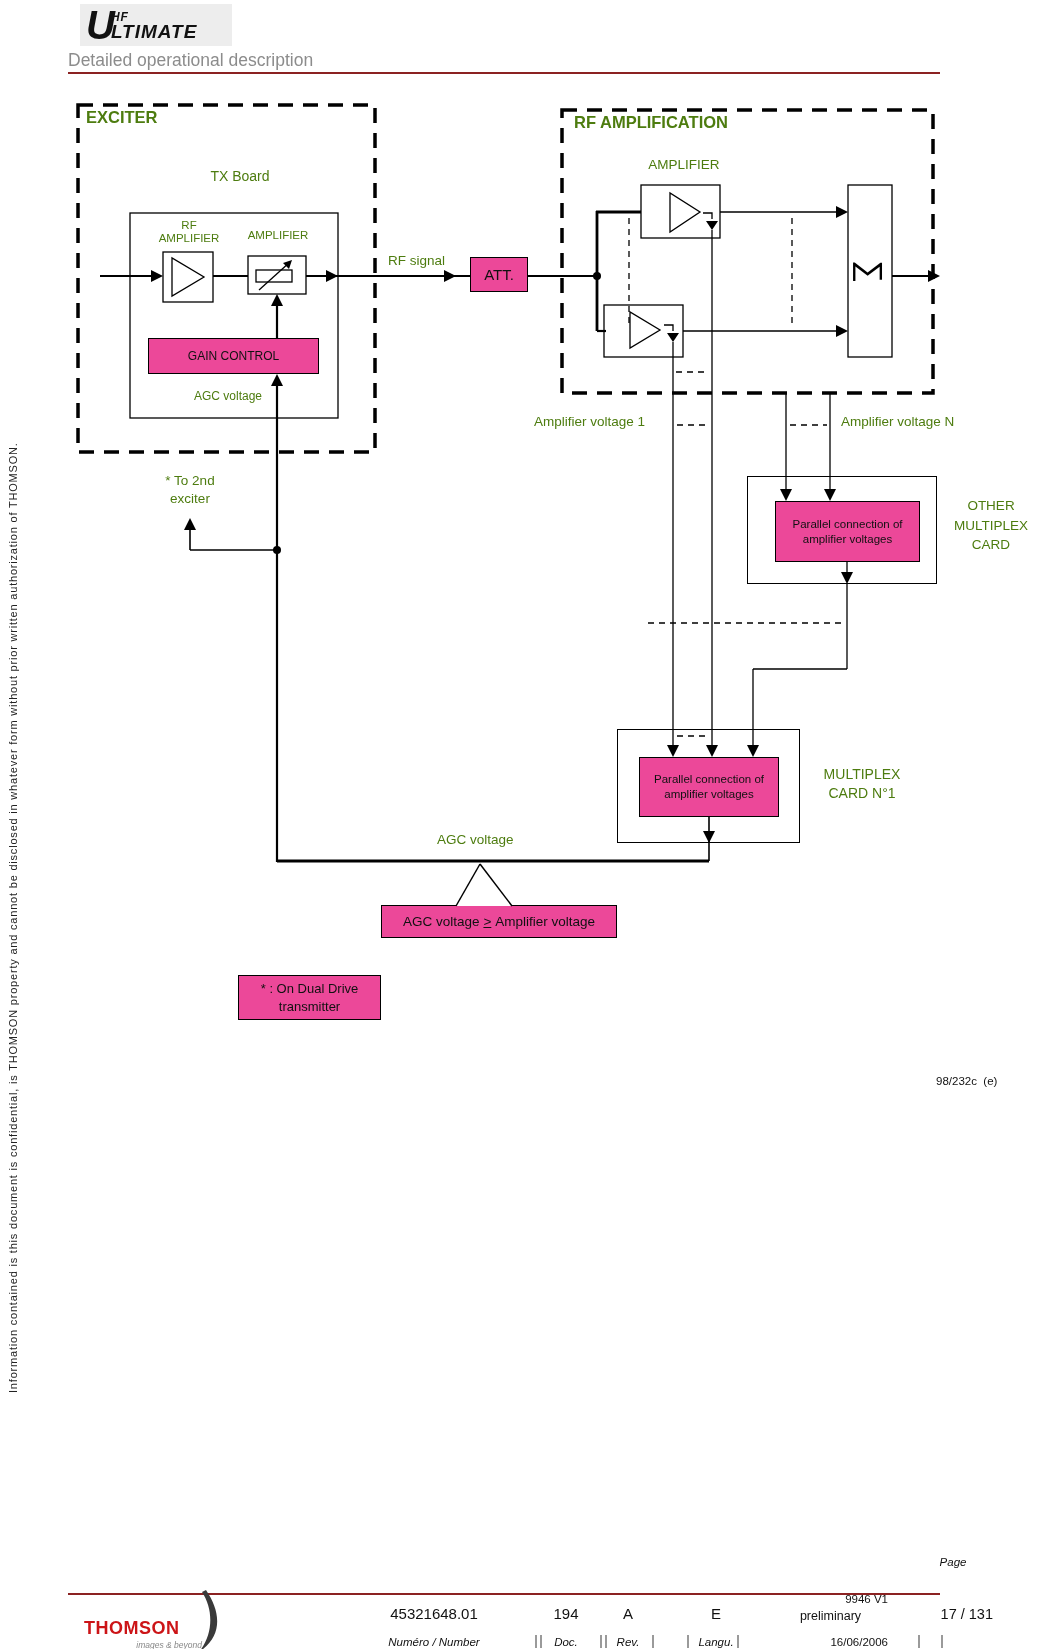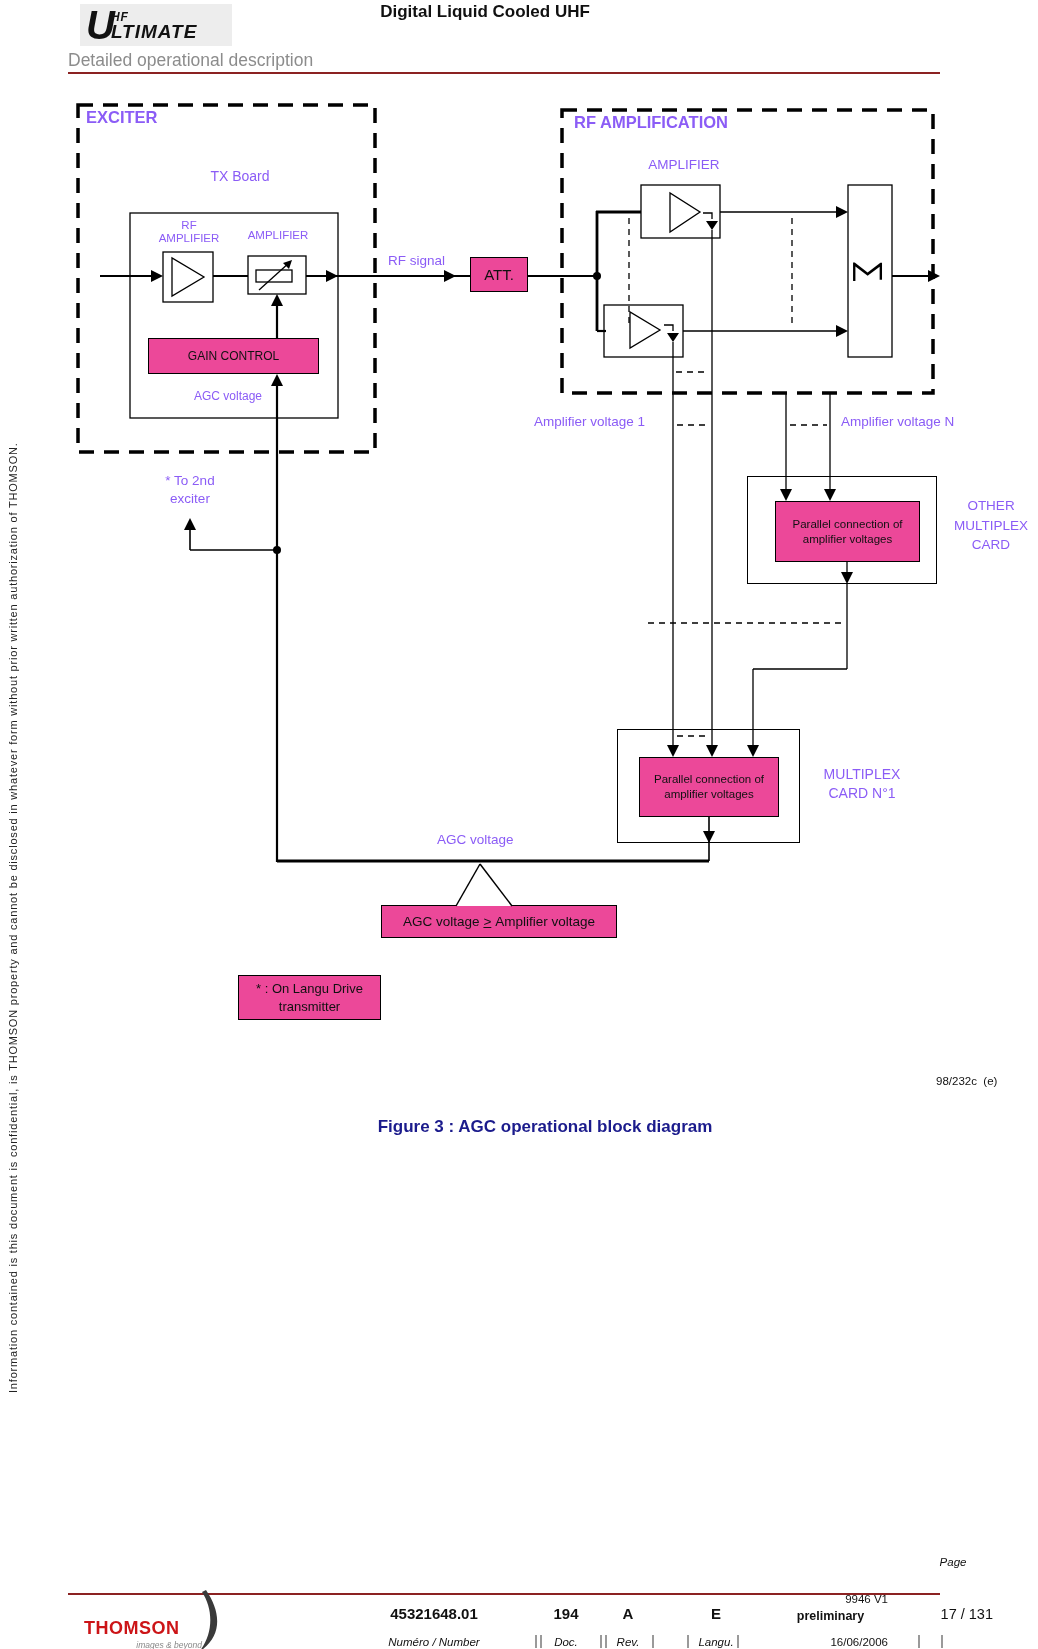--- a/index.html
+++ b/index.html
@@ -12,40 +12,40 @@
   .logo-col{display:flex;flex-direction:column;margin-left:-4px;margin-top:2px}
   .logo-hf{font-style:italic;font-weight:bold;font-size:12px;line-height:11px;letter-spacing:1px}
   .logo-rest{font-style:italic;font-weight:bold;font-size:19px;line-height:18px;letter-spacing:1px}
   .doc-title{position:absolute;left:280px;top:1px;width:410px;text-align:center;
              font-weight:bold;font-size:17px;line-height:21px;color:#101010}
   .section-title{position:absolute;left:68px;top:50px;font-size:17.5px;color:#8c8c8c}
   .header-rule{position:absolute;left:68px;top:72px;width:872px;height:2px;background:#8B2222}
   .side-note{position:absolute;left:7px;top:1393px;transform:rotate(-90deg);transform-origin:0 0;
              white-space:nowrap;font-size:11px;letter-spacing:0.8px;color:#222}
   
-  .lbl{position:absolute;font-size:13.5px;line-height:1.3;color:#8b5cf6}
+  .lbl{position:absolute;font-size:13.5px;line-height:1.3;color:#4d7c0f}
   .ctr{text-align:center}
   .b{font-weight:bold}
   .bx{position:absolute;border:1.4px solid #000;background:#ec4899;display:flex;flex-direction:column;
       align-items:center;justify-content:center;text-align:center;box-sizing:border-box}
   .card{position:absolute;border:1.4px solid #000;background:#fff;box-sizing:border-box}
   .sum-wrap{position:absolute;left:848px;top:185px;width:44px;height:172px;display:flex;
             align-items:center;justify-content:center}
   .sum-glyph{font-size:32px;transform:rotate(90deg);color:#000}
   .callout-op{text-decoration:underline;margin:0 4px}
   .figure-ref{position:absolute;left:936px;top:1075px;font-size:11.5px;white-space:pre}
   .figure-caption{position:absolute;left:60px;top:1117px;width:970px;text-align:center;
                   font-weight:bold;font-size:17px;color:#1b1b8c}
   
   .footer-rule{position:absolute;left:68px;top:1593px;width:872px;height:2px;background:#8B2222}
   .thomson-name{position:absolute;left:84px;top:1618px;font-weight:bold;font-size:18px;
                 letter-spacing:0.5px;color:#CC1417}
   .thomson-tag{position:absolute;left:84px;top:1640px;width:118px;text-align:right;
                font-style:italic;font-size:8.5px;color:#888}
-  .fval{position:absolute;text-align:center;font-weight:bold;font-size:15px}
+  .fval{position:absolute;text-align:center;font-weight:normal;font-size:15px}
   .flab{position:absolute;text-align:center;font-style:italic;font-size:11.5px;color:#111}
   .fsmall{position:absolute;text-align:right;font-size:11.5px}
   .tick{position:absolute;top:1635px;width:2px;height:13px;background:#9a9a9a}
   
   .overlay{position:absolute;left:0;top:0;pointer-events:none}
   .ln1{stroke:#000;stroke-width:1.3}
   .ln12{stroke:#000;stroke-width:1.5}
   .ln15{stroke:#000;stroke-width:1.6}
   .ln2{stroke:#000;stroke-width:2.2}
   .ln3{stroke:#000;stroke-width:2.8}
@@ -60,21 +60,20 @@
 <div class="page">
 
   <div class="logo-box">
     <span class="logo-u">U</span>
     <span class="logo-col">
       <span class="logo-hf">HF</span>
       <span class="logo-rest">LTIMATE</span>
     </span>
   </div>
   <div class="doc-title">
-    <div>Digital Liquid Cooled UHF</div>
   </div>
   <div class="section-title">Detailed operational description</div>
   <div class="header-rule"></div>
 
   <div class="side-note">Information contained is this document is confidential, is THOMSON property and cannot be disclosed in whatever form without prior written authorization of THOMSON.</div>
 
   <span class="lbl b" style="left:86px;top:107px;font-size:16.5px">EXCITER</span>
   <span class="lbl ctr" style="left:170px;top:167px;width:140px;font-size:14px">TX Board</span>
   <span class="lbl ctr" style="left:139px;top:219px;width:100px;font-size:11.5px;line-height:1.15">
     <span>RF</span><br>
@@ -128,26 +127,25 @@
 
   <span class="lbl" style="left:437px;top:831px">AGC voltage</span>
 
   <div class="bx" style="left:381px;top:905px;width:236px;height:33px;font-size:13.5px;flex-direction:row">
     <span>AGC voltage</span>
     <span class="callout-op">&gt;</span>
     <span>Amplifier voltage</span>
   </div>
 
   <div class="bx" style="left:238px;top:975px;width:143px;height:45px;font-size:13px;line-height:1.35">
-    <span>* : On Langu Drive</span>
+    <span>* : On Dual Drive</span>
     <span>transmitter</span>
   </div>
 
   <span class="figure-ref">98/232c  (e)</span>
-  <div class="figure-caption">Figure 3 : AGC operational block diagram</div>
 
   <div class="footer-rule"></div>
   <div class="thomson-name">THOMSON</div>
   <div class="thomson-tag">images &amp; beyond</div>
 
   <div class="fval" style="left:359px;top:1605px;width:150px">45321648.01</div>
   <div class="flab" style="left:359px;top:1636px;width:150px">Numéro / Number</div>
   <div class="fval" style="left:530px;top:1605px;width:72px">194</div>
   <div class="flab" style="left:530px;top:1636px;width:72px">Doc.</div>
   <div class="fval" style="left:592px;top:1605px;width:72px">A</div>

